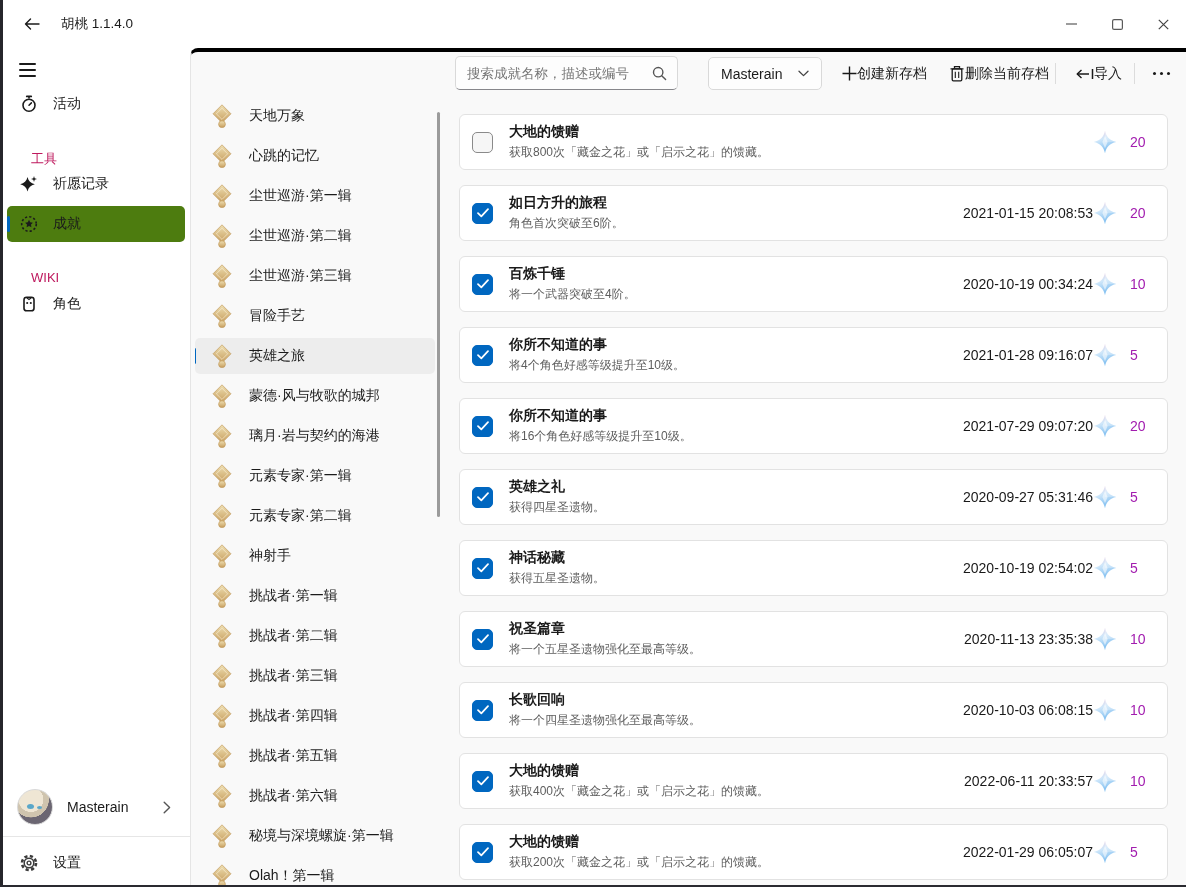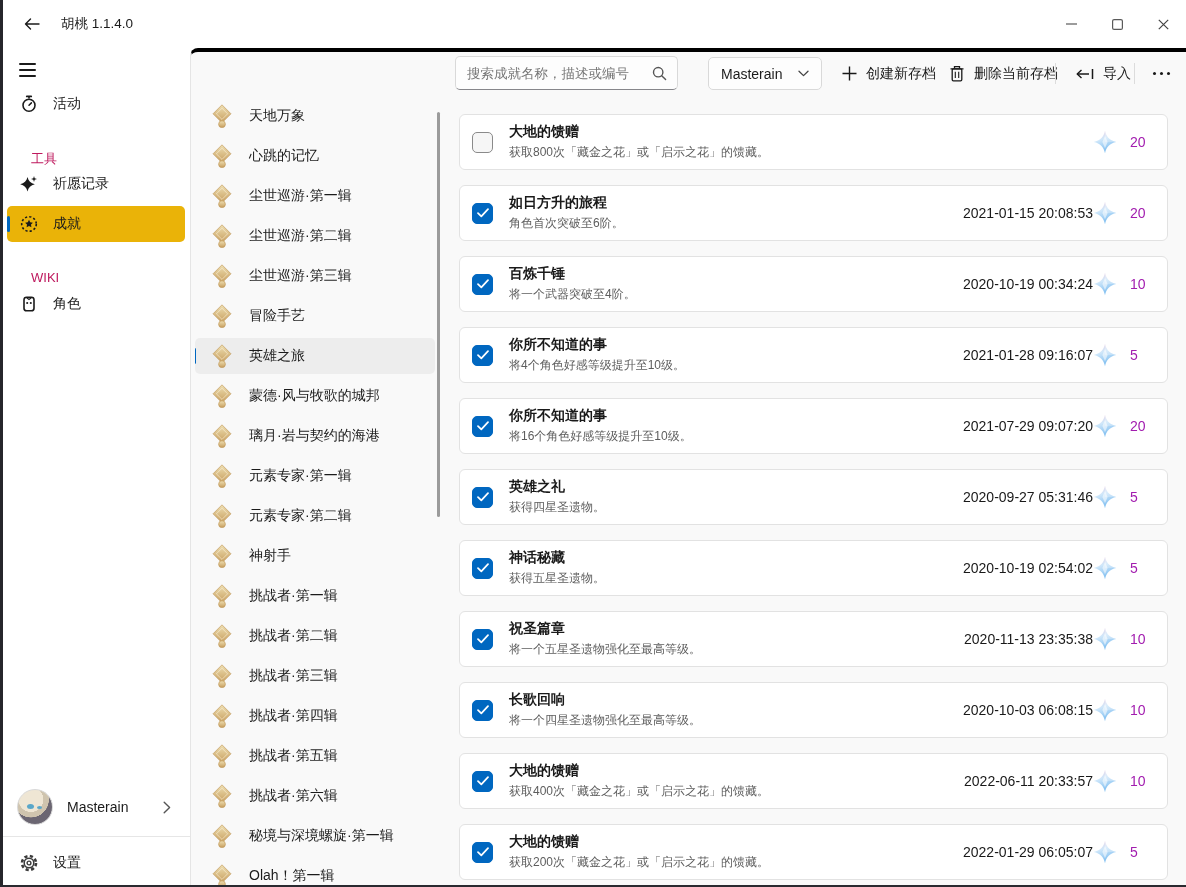--- a/index.html
+++ b/index.html
@@ -13,21 +13,21 @@
   .back-btn{position:absolute;left:12px;top:9px;width:34px;height:30px;display:flex;align-items:center;justify-content:center;border-radius:5px;}
   .win-title{position:absolute;left:58px;top:0;height:48px;line-height:48px;font-size:13.5px;color:#1b1b1b;}
   .win-controls{position:absolute;right:0;top:0;height:48px;display:flex;}
   .win-btn{width:46px;height:100%;display:flex;align-items:center;justify-content:center;}
 
   
   .sidebar{position:absolute;left:3px;top:48px;width:187px;bottom:2px;background:#fff;}
   .hamburger{position:absolute;left:6px;top:6px;width:38px;height:32px;border-radius:5px;display:flex;flex-direction:column;justify-content:center;gap:4px;padding-left:10px;box-sizing:border-box;}
   .hamburger i{display:block;width:17px;height:2px;background:#1b1b1b;border-radius:1px;}
   .nav-item{position:absolute;left:4px;width:178px;height:36px;display:flex;align-items:center;padding-left:13px;gap:15px;box-sizing:border-box;border-radius:5px;font-size:14px;color:#1b1b1b;}
-  .nav-item.selected{background:#eab308;}
+  .nav-item.selected{background:#4d7c0f;}
   .nav-item.selected::before{content:"";position:absolute;left:0;top:50%;transform:translateY(-50%);width:3px;height:16px;border-radius:2px;background:var(--accent,#0067c0);}
   .nav-icon{width:18px;height:18px;display:flex;align-items:center;justify-content:center;flex:0 0 18px;}
   .section-label{position:absolute;left:28px;font-size:13px;color:#be185d;margin-top:16px;}
   .user-row{position:absolute;left:4px;top:736px;width:178px;height:46px;display:flex;align-items:center;border-radius:5px;}
   .avatar{width:36px;height:36px;margin-left:10px;border-radius:50%;background:
       radial-gradient(circle at 38% 28%, #efe6d4 0 38%, #cfc4ae 39% 55%, #6b6672 56% 100%);
       border:1px solid #d9d9d9;box-sizing:border-box;overflow:hidden;position:relative;}
   .avatar::after{content:"";position:absolute;left:9px;top:14px;width:7px;height:5px;border-radius:50%;background:#5aa7c9;box-shadow:9px 1px 0 -1px #5aa7c9;}
   .user-name{margin-left:14px;font-size:14px;color:#1b1b1b;flex:1;}
   .user-chevron{margin-right:14px;}
@@ -38,21 +38,21 @@
   .main{position:absolute;left:190px;top:48px;right:0;bottom:2px;background:#f9f9f9;border-top:4px solid #000000;border-left:1px solid #e5e5e5;border-top-left-radius:8px;box-sizing:border-box;overflow:hidden;}
 
   
   .searchbox{position:absolute;left:264px;top:4px;width:223px;height:34px;background:#fdfdfd;border:1px solid #d9d9d9;border-bottom-color:#86868a;border-radius:5px;display:flex;align-items:center;box-sizing:border-box;}
   .searchbox input{flex:1;border:none;outline:none;background:transparent;font-family:inherit;font-size:13.5px;color:#1b1b1b;padding:0 4px 0 11px;}
   .searchbox input::placeholder{color:#767676;opacity:1;}
   .search-icon{margin-right:10px;display:flex;}
   .dropdown{position:absolute;left:517px;top:5px;width:114px;height:33px;background:#fdfdfd;border:1px solid #d9d9d9;border-radius:5px;display:flex;align-items:center;box-sizing:border-box;font-size:14px;color:#1b1b1b;}
   .dropdown .dd-label{flex:1;padding-left:12px;}
   .dd-chevron{margin-right:12px;display:flex;}
-  .tool-btn{position:absolute;top:5px;height:33px;display:flex;align-items:center;gap:9px;padding:0 11px;border-radius:5px;font-size:14px;color:#191919;box-sizing:border-box;}
+  .tool-btn{position:absolute;top:5px;height:33px;display:flex;align-items:center;padding:0 11px;border-radius:5px;font-size:14px;color:#191919;box-sizing:border-box;}
   .btn-create{left:640px;}
   .btn-delete{left:747px;}
   .btn-import{left:873px;}
   .btn-more{left:951px;width:38px;justify-content:center;}
   .vsep{position:absolute;top:11px;width:1px;height:21px;background:#dcdcdc;}
   .sep1{left:864px;} .sep2{left:943px;}
   .dots{display:flex;gap:4px;align-items:center;}
   .dots i{width:3px;height:3px;border-radius:50%;background:#191919;display:block;}
 
   

